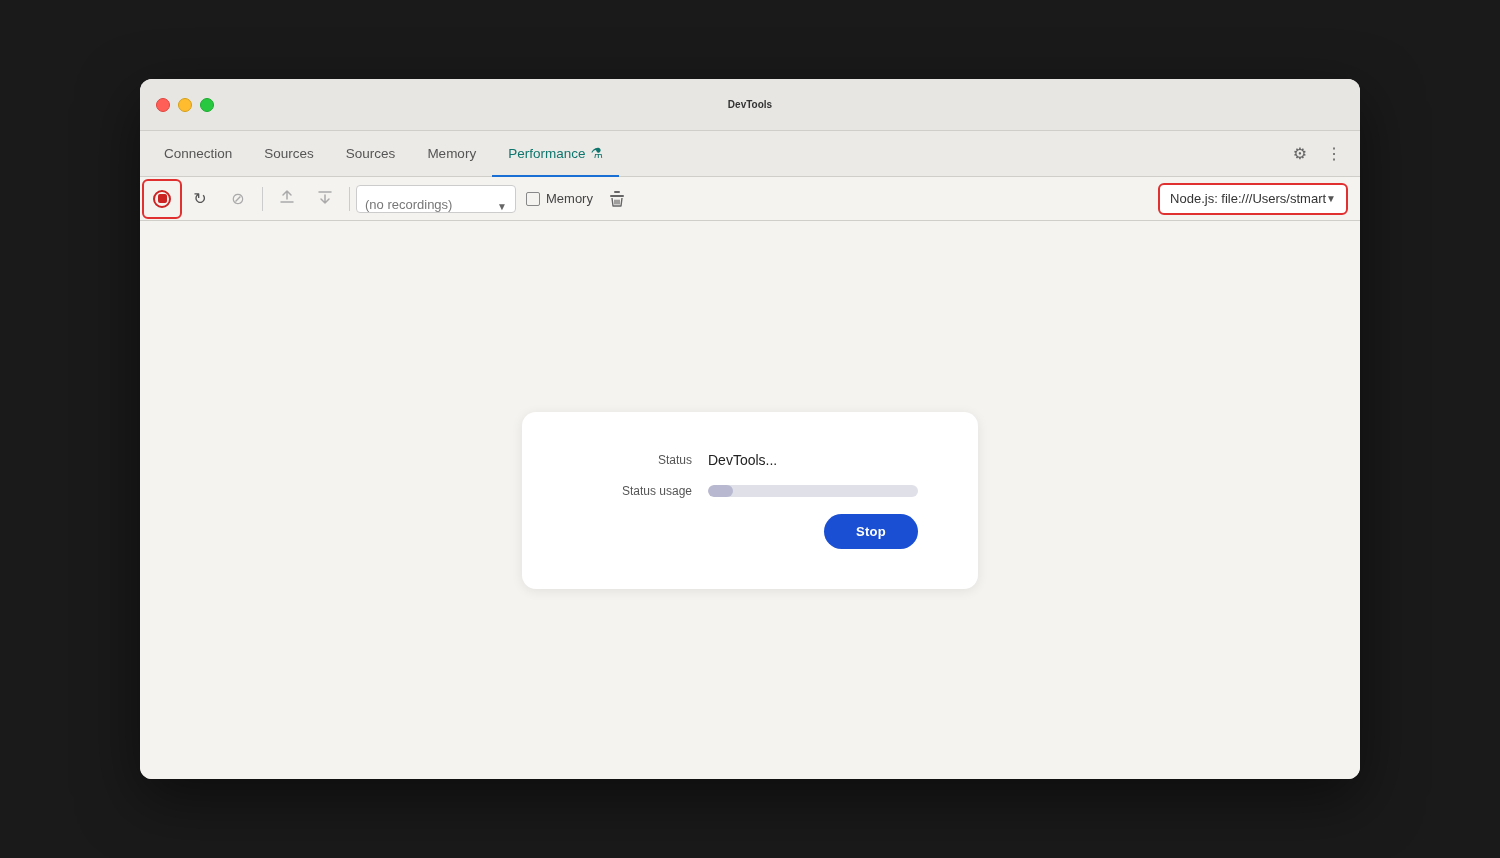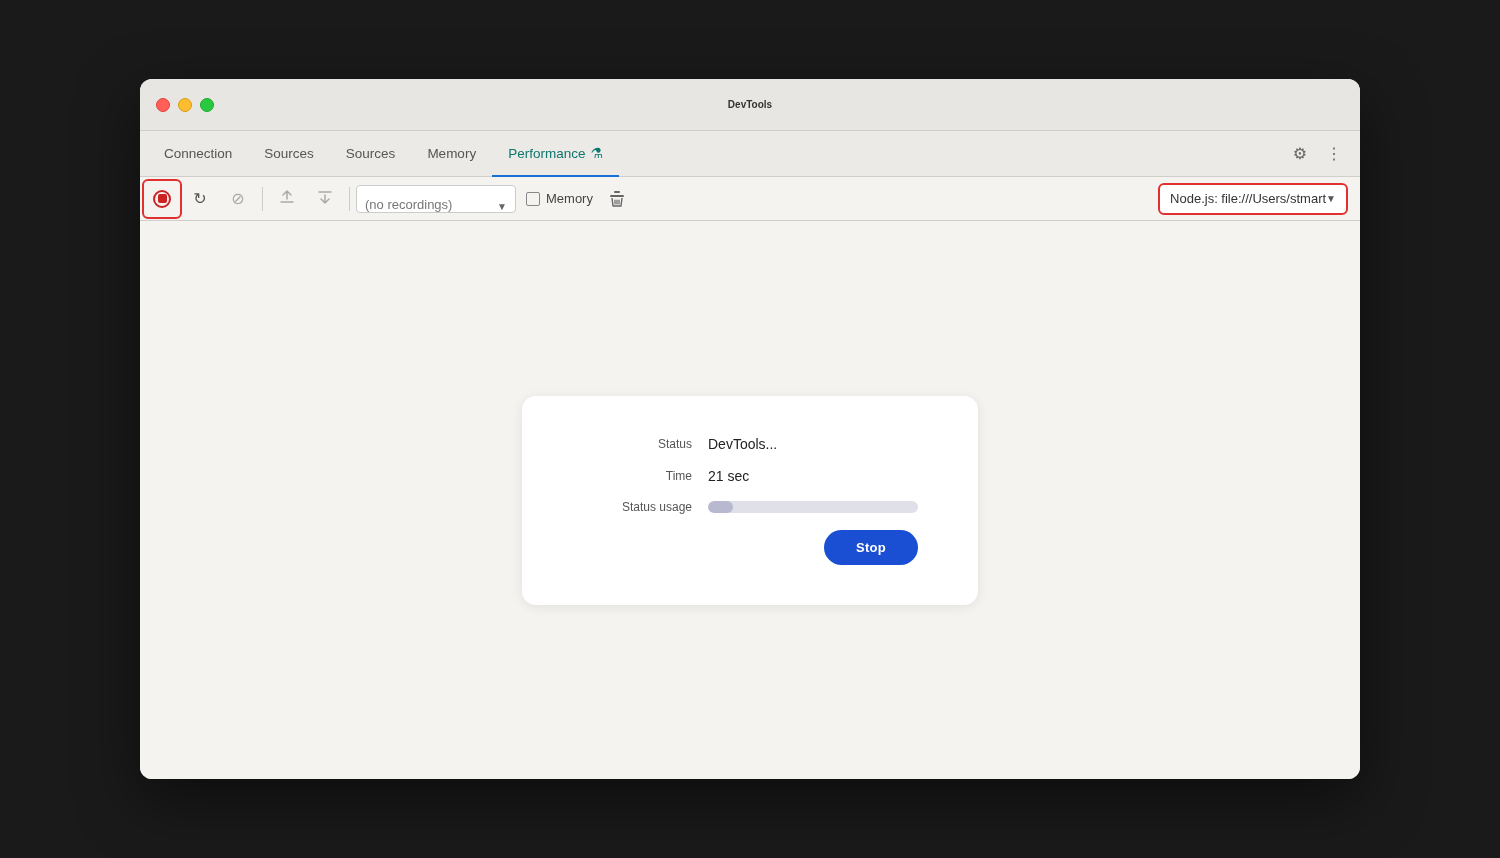--- a/index.html
+++ b/index.html
@@ -422,24 +422,20 @@
   </div>
 
   <div class="content">
     <div class="status-card">
 
       <div class="status-row">
         <span class="status-label">Status</span>
         <span class="status-value">DevTools...</span>
       </div>
 
-      <div class="status-row">
-        <span class="status-label">Time</span>
-        <span class="status-value">21 sec</span>
-      </div>
 
       <div class="status-row">
         <span class="status-label">Status usage</span>
         <div class="buffer-bar-container">
           <div class="buffer-bar-fill" style="width: 12%;"></div>
         </div>
       </div>
 
       <div class="stop-btn-row">
         <button class="stop-button">Stop</button>

